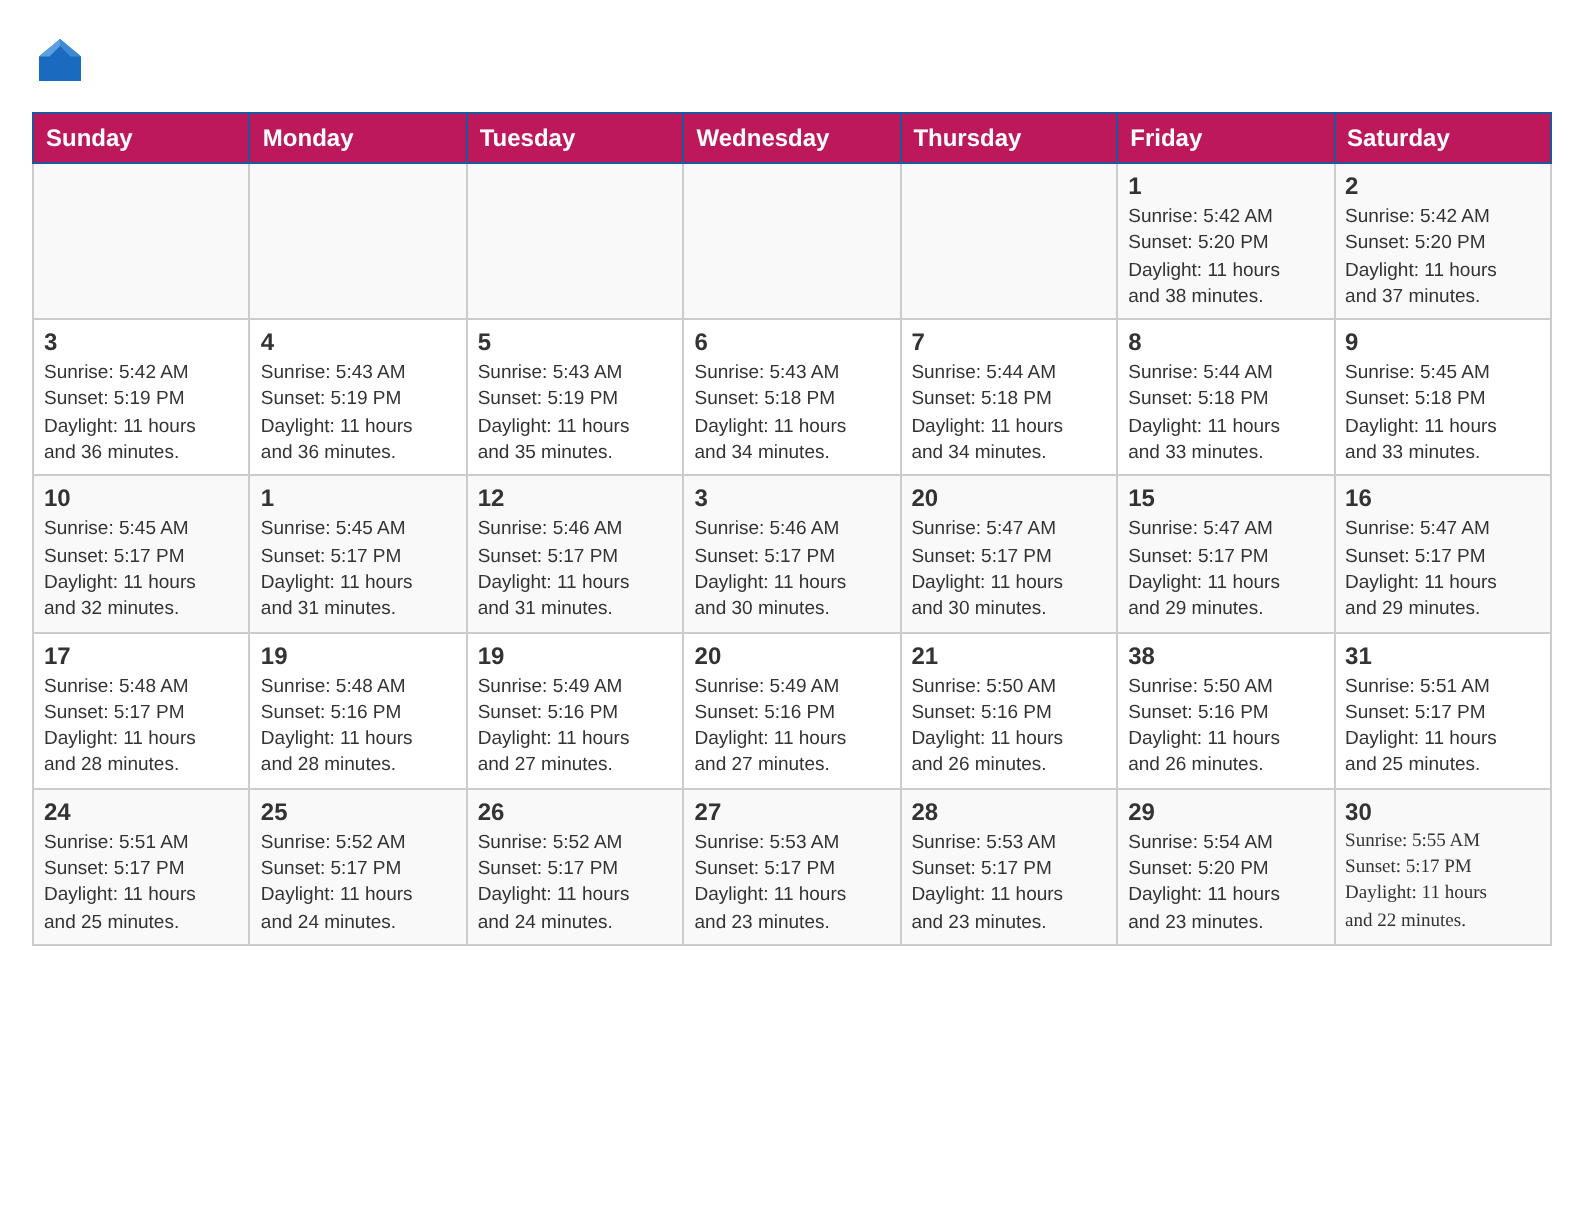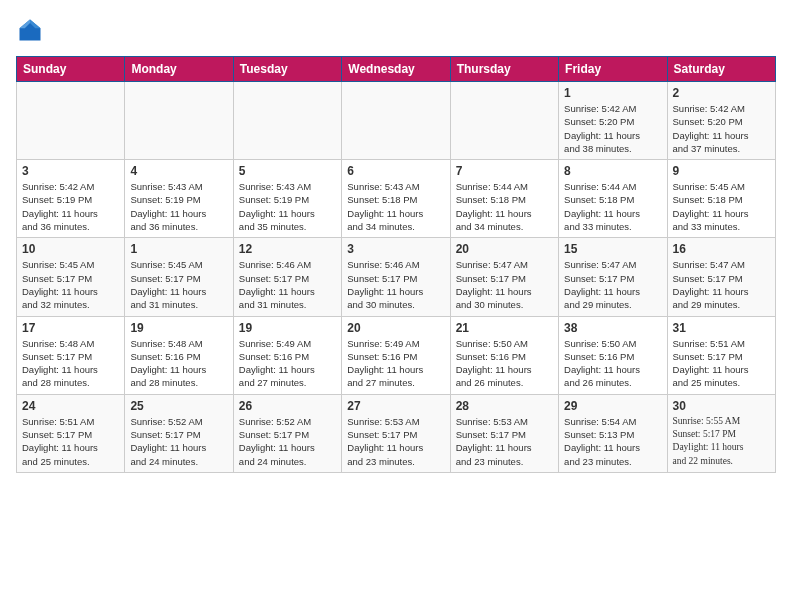--- a/index.html
+++ b/index.html
@@ -329,21 +329,21 @@
         <td>
           <span class="day-num">28</span>
           <div class="day-info" style="white-space: pre-line;">Sunrise: 5:53 AM
 Sunset: 5:17 PM
 Daylight: 11 hours
 and 23 minutes.</div>
         </td>
         <td>
           <span class="day-num">29</span>
           <div class="day-info" style="white-space: pre-line;">Sunrise: 5:54 AM
-Sunset: 5:13 PM
+Sunset: 5:20 PM
 Daylight: 11 hours
 and 23 minutes.</div>
         </td>
         <td>
           <span class="day-num">30</span>
           <div class="day-info" style="white-space: pre-line; font-family: Liberation Serif, serif;">Sunrise: 5:55 AM
 Sunset: 5:17 PM
 Daylight: 11 hours
 and 22 minutes.</div>
         </td>

